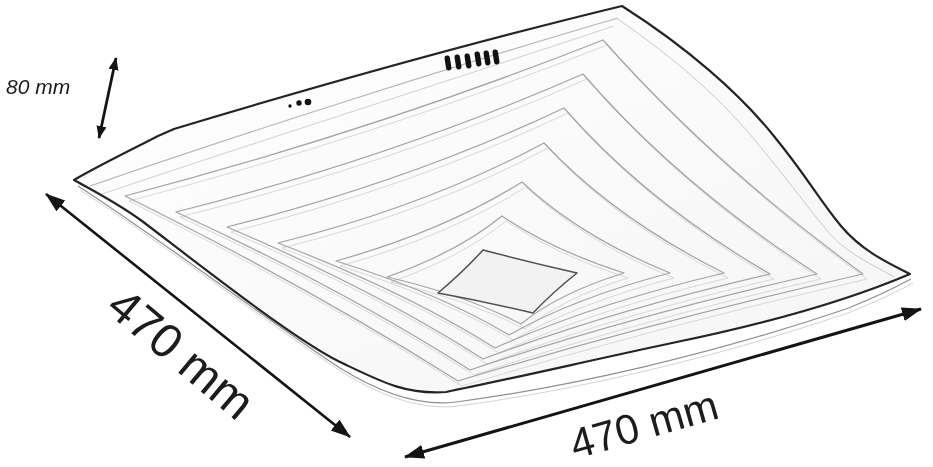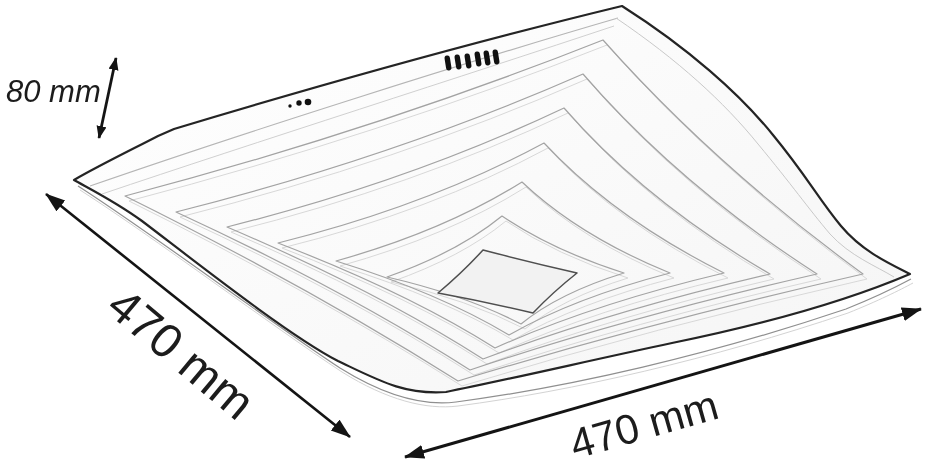--- a/index.html
+++ b/index.html
@@ -15,21 +15,21 @@
   .dim {
     position: absolute;
     color: #1c1c1c;
     white-space: nowrap;
     line-height: 1;
     user-select: none;
   }
   .dim-80 {
     left: 6px;
     top: 76px;
-    font-size: 31px;
+    font-size: 21px;
     font-style: italic;
   }
   .dim-470-left {
     left: 181px;
     top: 354px;
     font-size: 48px;
     transform: translate(-50%, -50%) rotate(40deg);
   }
   .dim-470-bottom {
     left: 644px;

